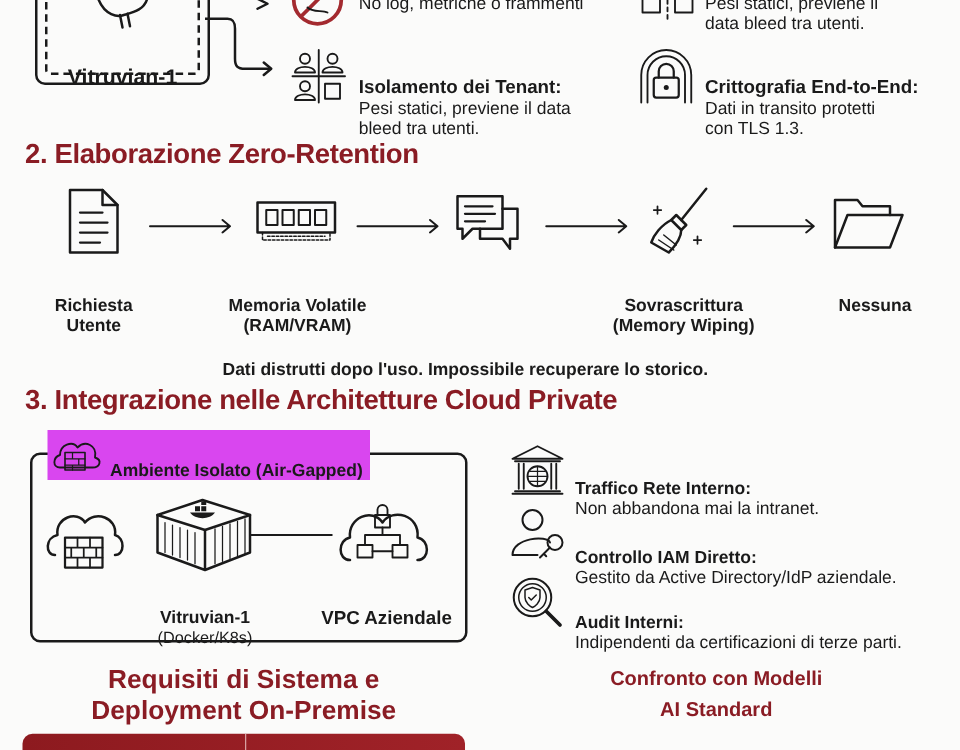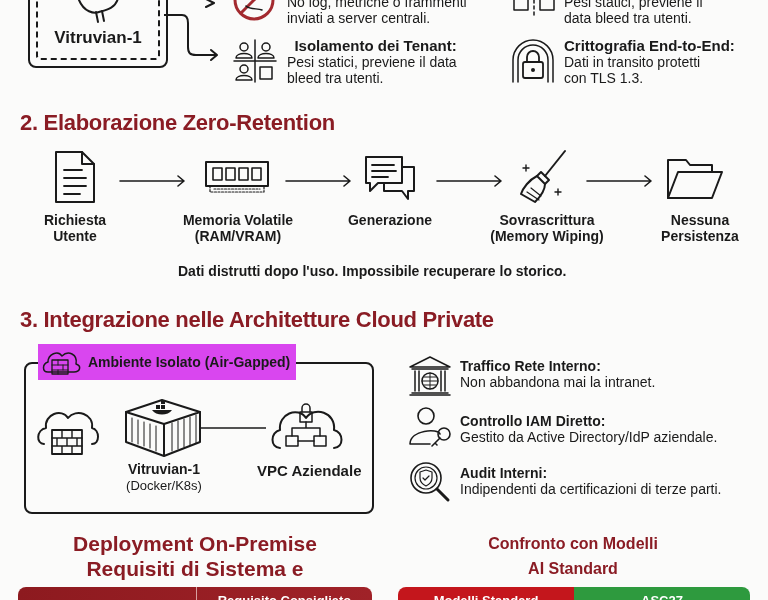--- a/index.html
+++ b/index.html
@@ -1,18 +1,18 @@
 <!DOCTYPE html>
 <html><head>
 <meta charset="utf-8">
 <style>
   html,body{margin:0;padding:0;}
   body{width:768px;height:600px;overflow:hidden;background:#fbfbfa;font-family:"Liberation Sans",sans-serif;color:#1a1a1a;position:relative;}
   .abs{position:absolute;}
-  .b{font-weight:bold;}
+  .b{font-weight:bold;margin-top:24px;}
   .h2{color:#8a1c24;font-weight:bold;font-size:22px;letter-spacing:-0.3px;}
   .txt{font-size:14px;line-height:16px;}
   .ctr{text-align:center;}
   svg{display:block;}
   .stroke{fill:none;stroke:#1a1a1a;stroke-width:2;stroke-linecap:round;stroke-linejoin:round;}
 </style>
 </head>
 <body>
 
 <div class="abs" style="left:28px;top:-20px;width:136px;height:84px;border:2px solid #1a1a1a;border-radius:8px;">
@@ -30,35 +30,34 @@
   <path class="stroke" d="M42 4 L50 8 L42 12"></path>
 </svg>
 
 <svg class="abs" style="left:232px;top:-12px;" width="44" height="36" viewBox="0 0 44 36">
   <circle cx="22" cy="12" r="19" fill="none" stroke="#a32a2f" stroke-width="3"></circle>
   <path d="M8 26 L36 -2" stroke="#a32a2f" stroke-width="3"></path>
   <path class="stroke" d="M14 18 C18 22 26 20 30 22" style="stroke-width:1.5"></path>
 </svg>
 <div class="abs txt" style="left:287px;top:-6px;">
   <div>No log, metriche o frammenti</div>
-  <div>inviati a server centrali.</div>
 </div>
 
 <svg class="abs" style="left:232px;top:38px;" width="46" height="46" viewBox="0 0 46 46">
   <path class="stroke" d="M23 2 L23 44 M2 23 L44 23" style="stroke-width:1.5"></path>
   <circle class="stroke" cx="12" cy="9" r="4" style="stroke-width:1.5"></circle>
     <path class="stroke" d="M4 20 C4 14 20 14 20 20 Z" style="stroke-width:1.5"></path>
   <circle class="stroke" cx="34" cy="9" r="4" style="stroke-width:1.5"></circle>
     <path class="stroke" d="M26 20 C26 14 42 14 42 20 Z" style="stroke-width:1.5"></path>
   <circle class="stroke" cx="12" cy="31" r="4" style="stroke-width:1.5"></circle>
     <path class="stroke" d="M4 42 C4 36 20 36 20 42 Z" style="stroke-width:1.5"></path>
   <rect class="stroke" x="28" y="29" width="12" height="12" style="stroke-width:1.5"></rect>
 </svg>
 <div class="abs txt" style="left:287px;top:38px;">
-  <div class="b" style="font-size:15px;text-align:right;">Isolamento dei Tenant:</div>
+  <div class="b" style="font-size:15px;">Isolamento dei Tenant:</div>
   <div>Pesi statici, previene il data</div>
   <div>bleed tra utenti.</div>
 </div>
 
 <svg class="abs" style="left:512px;top:-10px;" width="44" height="32" viewBox="0 0 44 32">
   <rect class="stroke" x="2" y="4" width="14" height="16" style="stroke-width:1.5"></rect>
   <rect class="stroke" x="28" y="4" width="14" height="16" style="stroke-width:1.5"></rect>
   <path class="stroke" d="M22 4 L22 28" style="stroke-width:1.5;stroke-dasharray:3 3"></path>
 </svg>
 <div class="abs txt" style="left:564px;top:-6px;">
@@ -125,29 +124,27 @@
 
 <div class="abs b ctr txt" style="left:20px;width:110px;top:212px;">
   <div>Richiesta</div>
   <div>Utente</div>
 </div>
 <div class="abs b ctr txt" style="left:168px;width:140px;top:212px;">
   <div>Memoria Volatile</div>
   <div>(RAM/VRAM)</div>
 </div>
 <div class="abs b ctr txt" style="left:330px;width:120px;top:212px;">
-  <div>Generazione</div>
 </div>
 <div class="abs b ctr txt" style="left:477px;width:140px;top:212px;">
   <div>Sovrascrittura</div>
   <div>(Memory Wiping)</div>
 </div>
 <div class="abs b ctr txt" style="left:640px;width:120px;top:212px;">
   <div>Nessuna</div>
-  <div>Persistenza</div>
 </div>
 
 <div class="abs b" style="left:178px;top:263px;font-size:14px;">Dati distrutti dopo l'uso. Impossibile recuperare lo storico.</div>
 
 <div class="abs h2" style="left:20px;top:307px;">3. Integrazione nelle Architetture Cloud Private</div>
 
 <div class="abs" style="left:24px;top:362px;width:346px;height:148px;border:2px solid #1a1a1a;border-radius:8px;"></div>
 <div class="abs" style="left:38px;top:344px;background:#d946ef;padding:0 6px 0 2px;display:flex;align-items:center;gap:6px;">
   <svg width="42" height="36" viewBox="0 0 42 36">
     <path class="stroke" d="M8 28 C2 28 2 20 8 18 C8 10 18 6 22 12 C28 6 38 10 36 20 C42 22 40 28 34 28 Z" style="stroke-width:1.5"></path>
@@ -219,22 +216,22 @@
   <path class="stroke" d="M18 10 L24 12 L24 18 C24 22 20 25 18 26 C16 25 12 22 12 18 L12 12 Z" style="stroke-width:1.2"></path>
   <path class="stroke" d="M15 18 L17 20 L21 16" style="stroke-width:1.2"></path>
   <path class="stroke" d="M29 29 L40 40" style="stroke-width:3"></path>
 </svg>
 <div class="abs txt" style="left:460px;top:465px;">
   <div class="b">Audit Interni:</div>
   <div>Indipendenti da certificazioni di terze parti.</div>
 </div>
 
 <div class="abs ctr" style="left:20px;width:350px;top:531px;color:#8a1c24;font-weight:bold;font-size:21px;line-height:25px;">
+  <div>Requisiti di Sistema e</div>
   <div>Deployment On-Premise</div>
-  <div>Requisiti di Sistema e</div>
 </div>
 <div class="abs ctr" style="left:398px;width:350px;top:531px;color:#8a1c24;font-weight:bold;font-size:16px;line-height:25px;">
   <div>Confronto con Modelli</div>
   <div>AI Standard</div>
 </div>
 
 <div class="abs" style="left:18px;top:587px;width:354px;height:30px;border-radius:8px 8px 0 0;overflow:hidden;display:flex;background:linear-gradient(90deg,#8d1a1f,#a02228);">
   <div style="flex:0 0 178px;border-right:1px solid #d8a0a0;"></div>
   <div class="b ctr" style="flex:1;color:#fff;font-size:13px;padding-top:6px;">Requisito Consigliato</div>
 </div>

